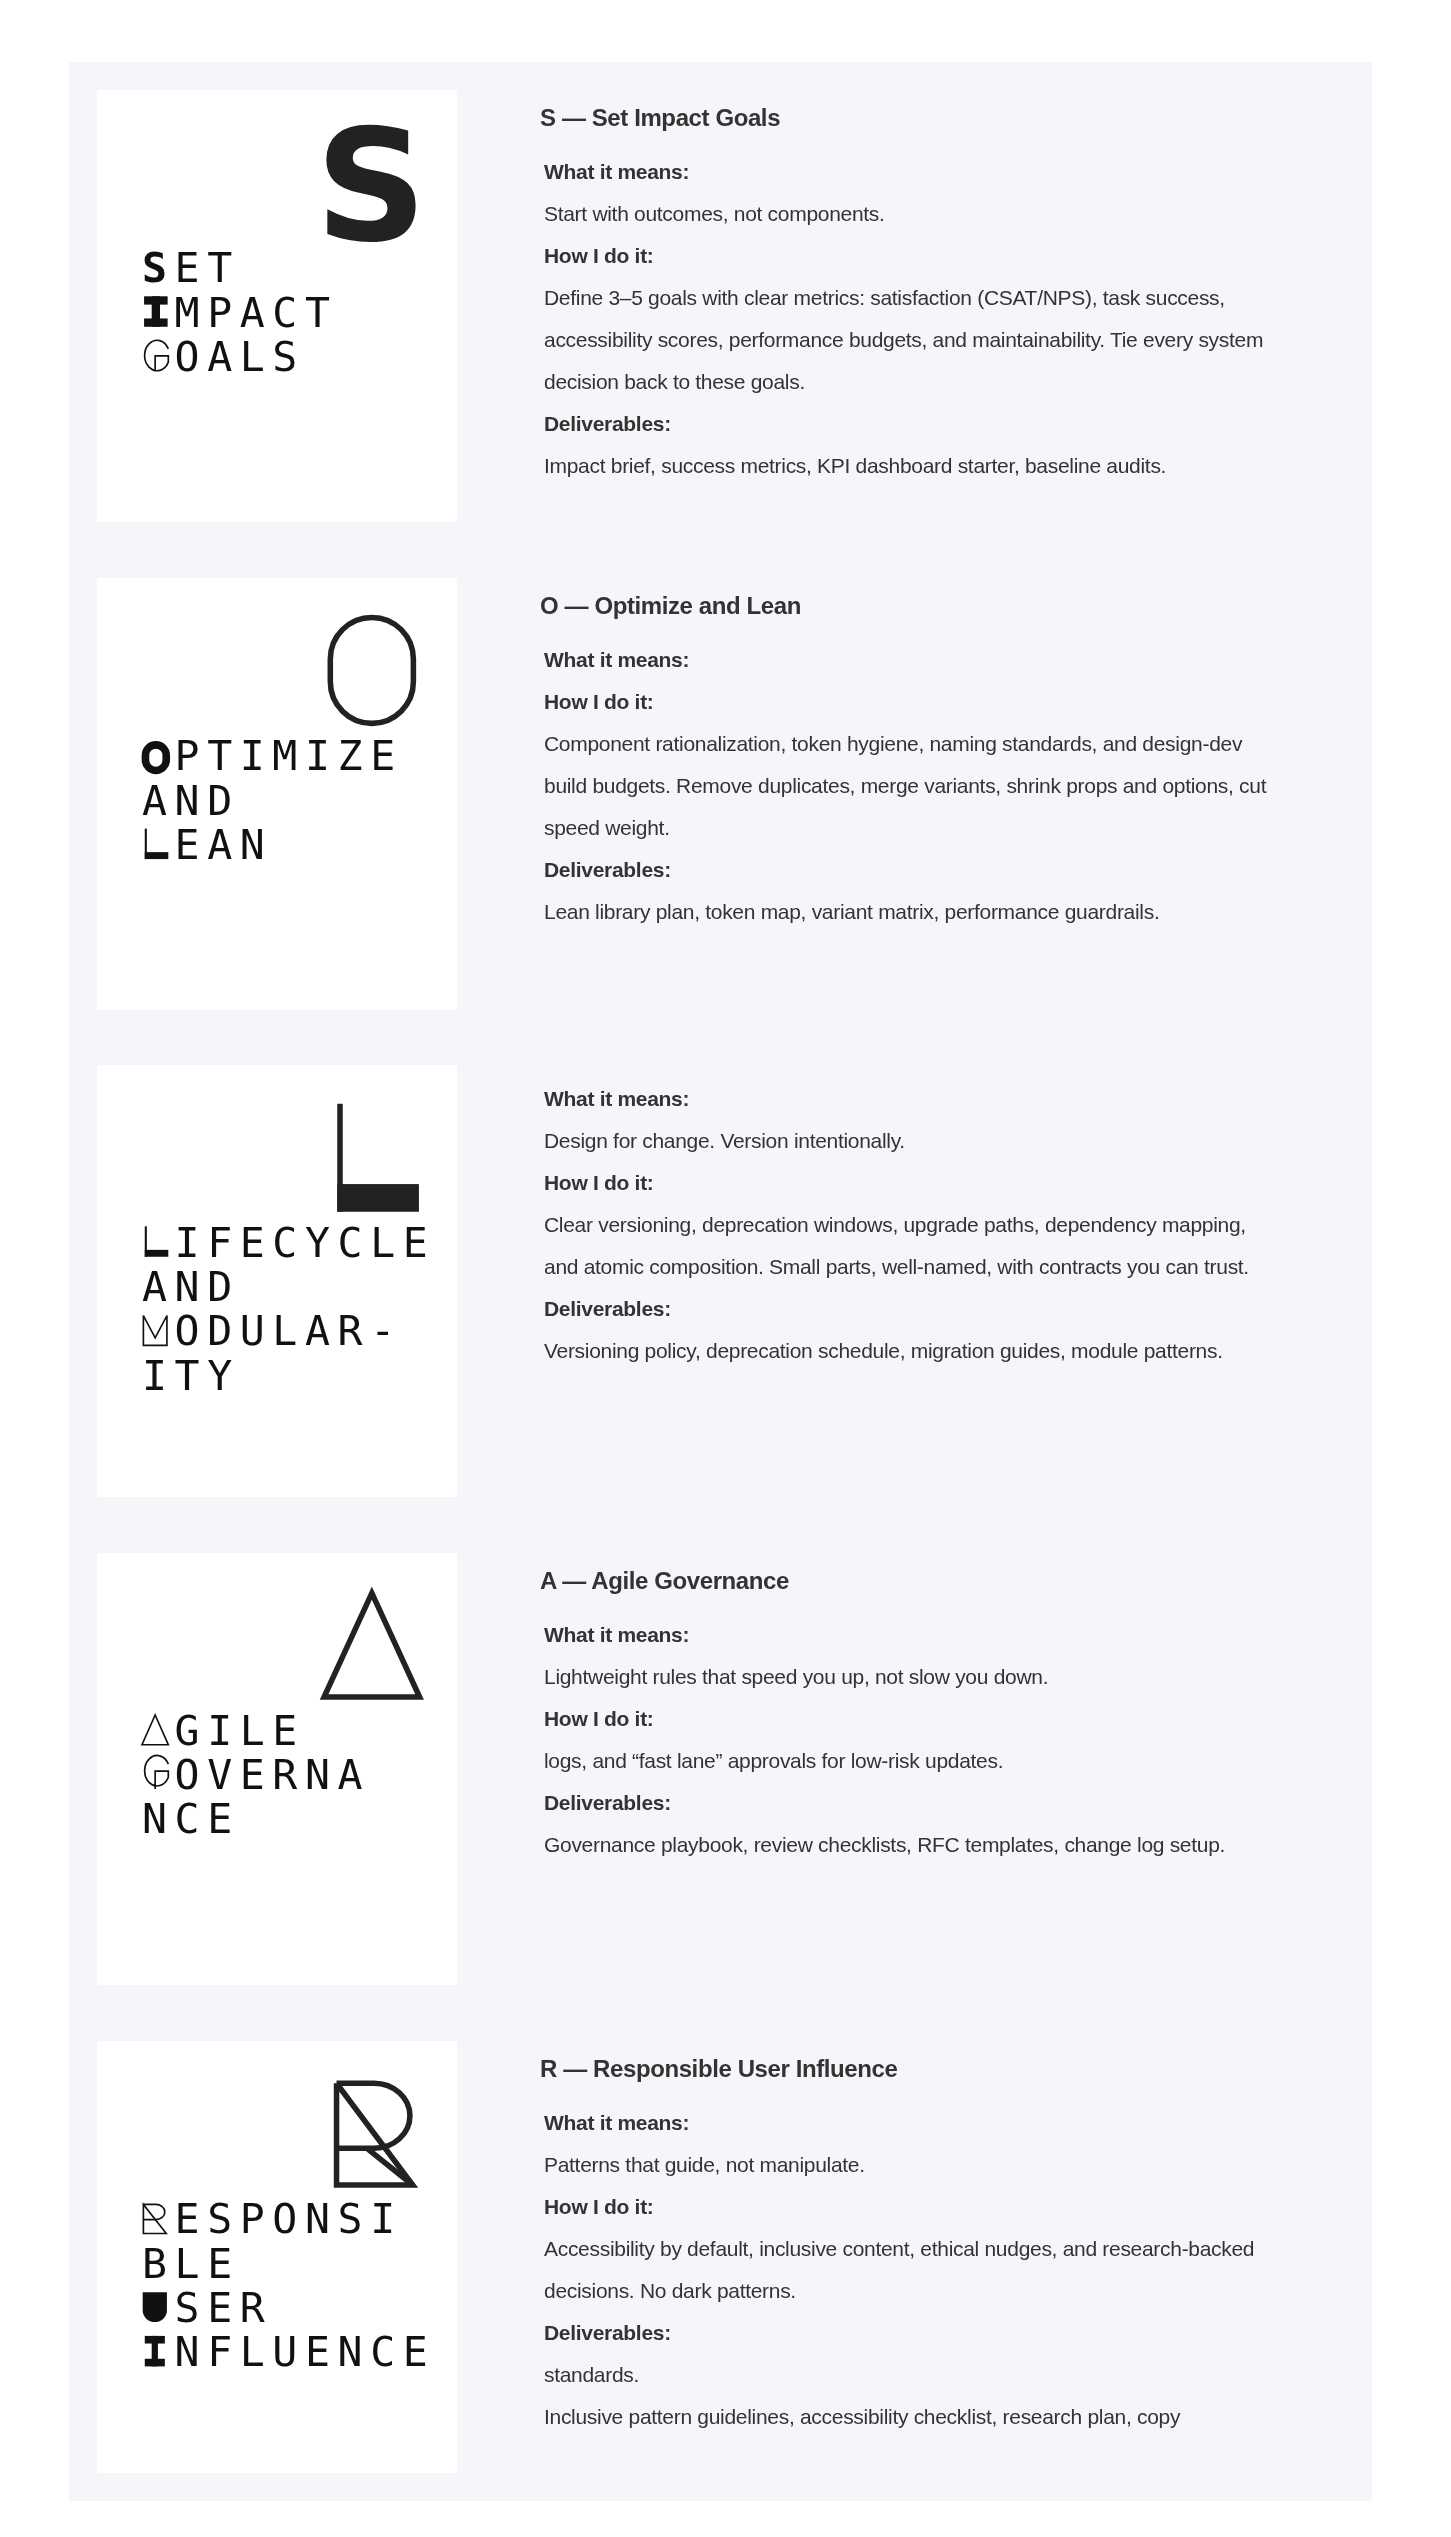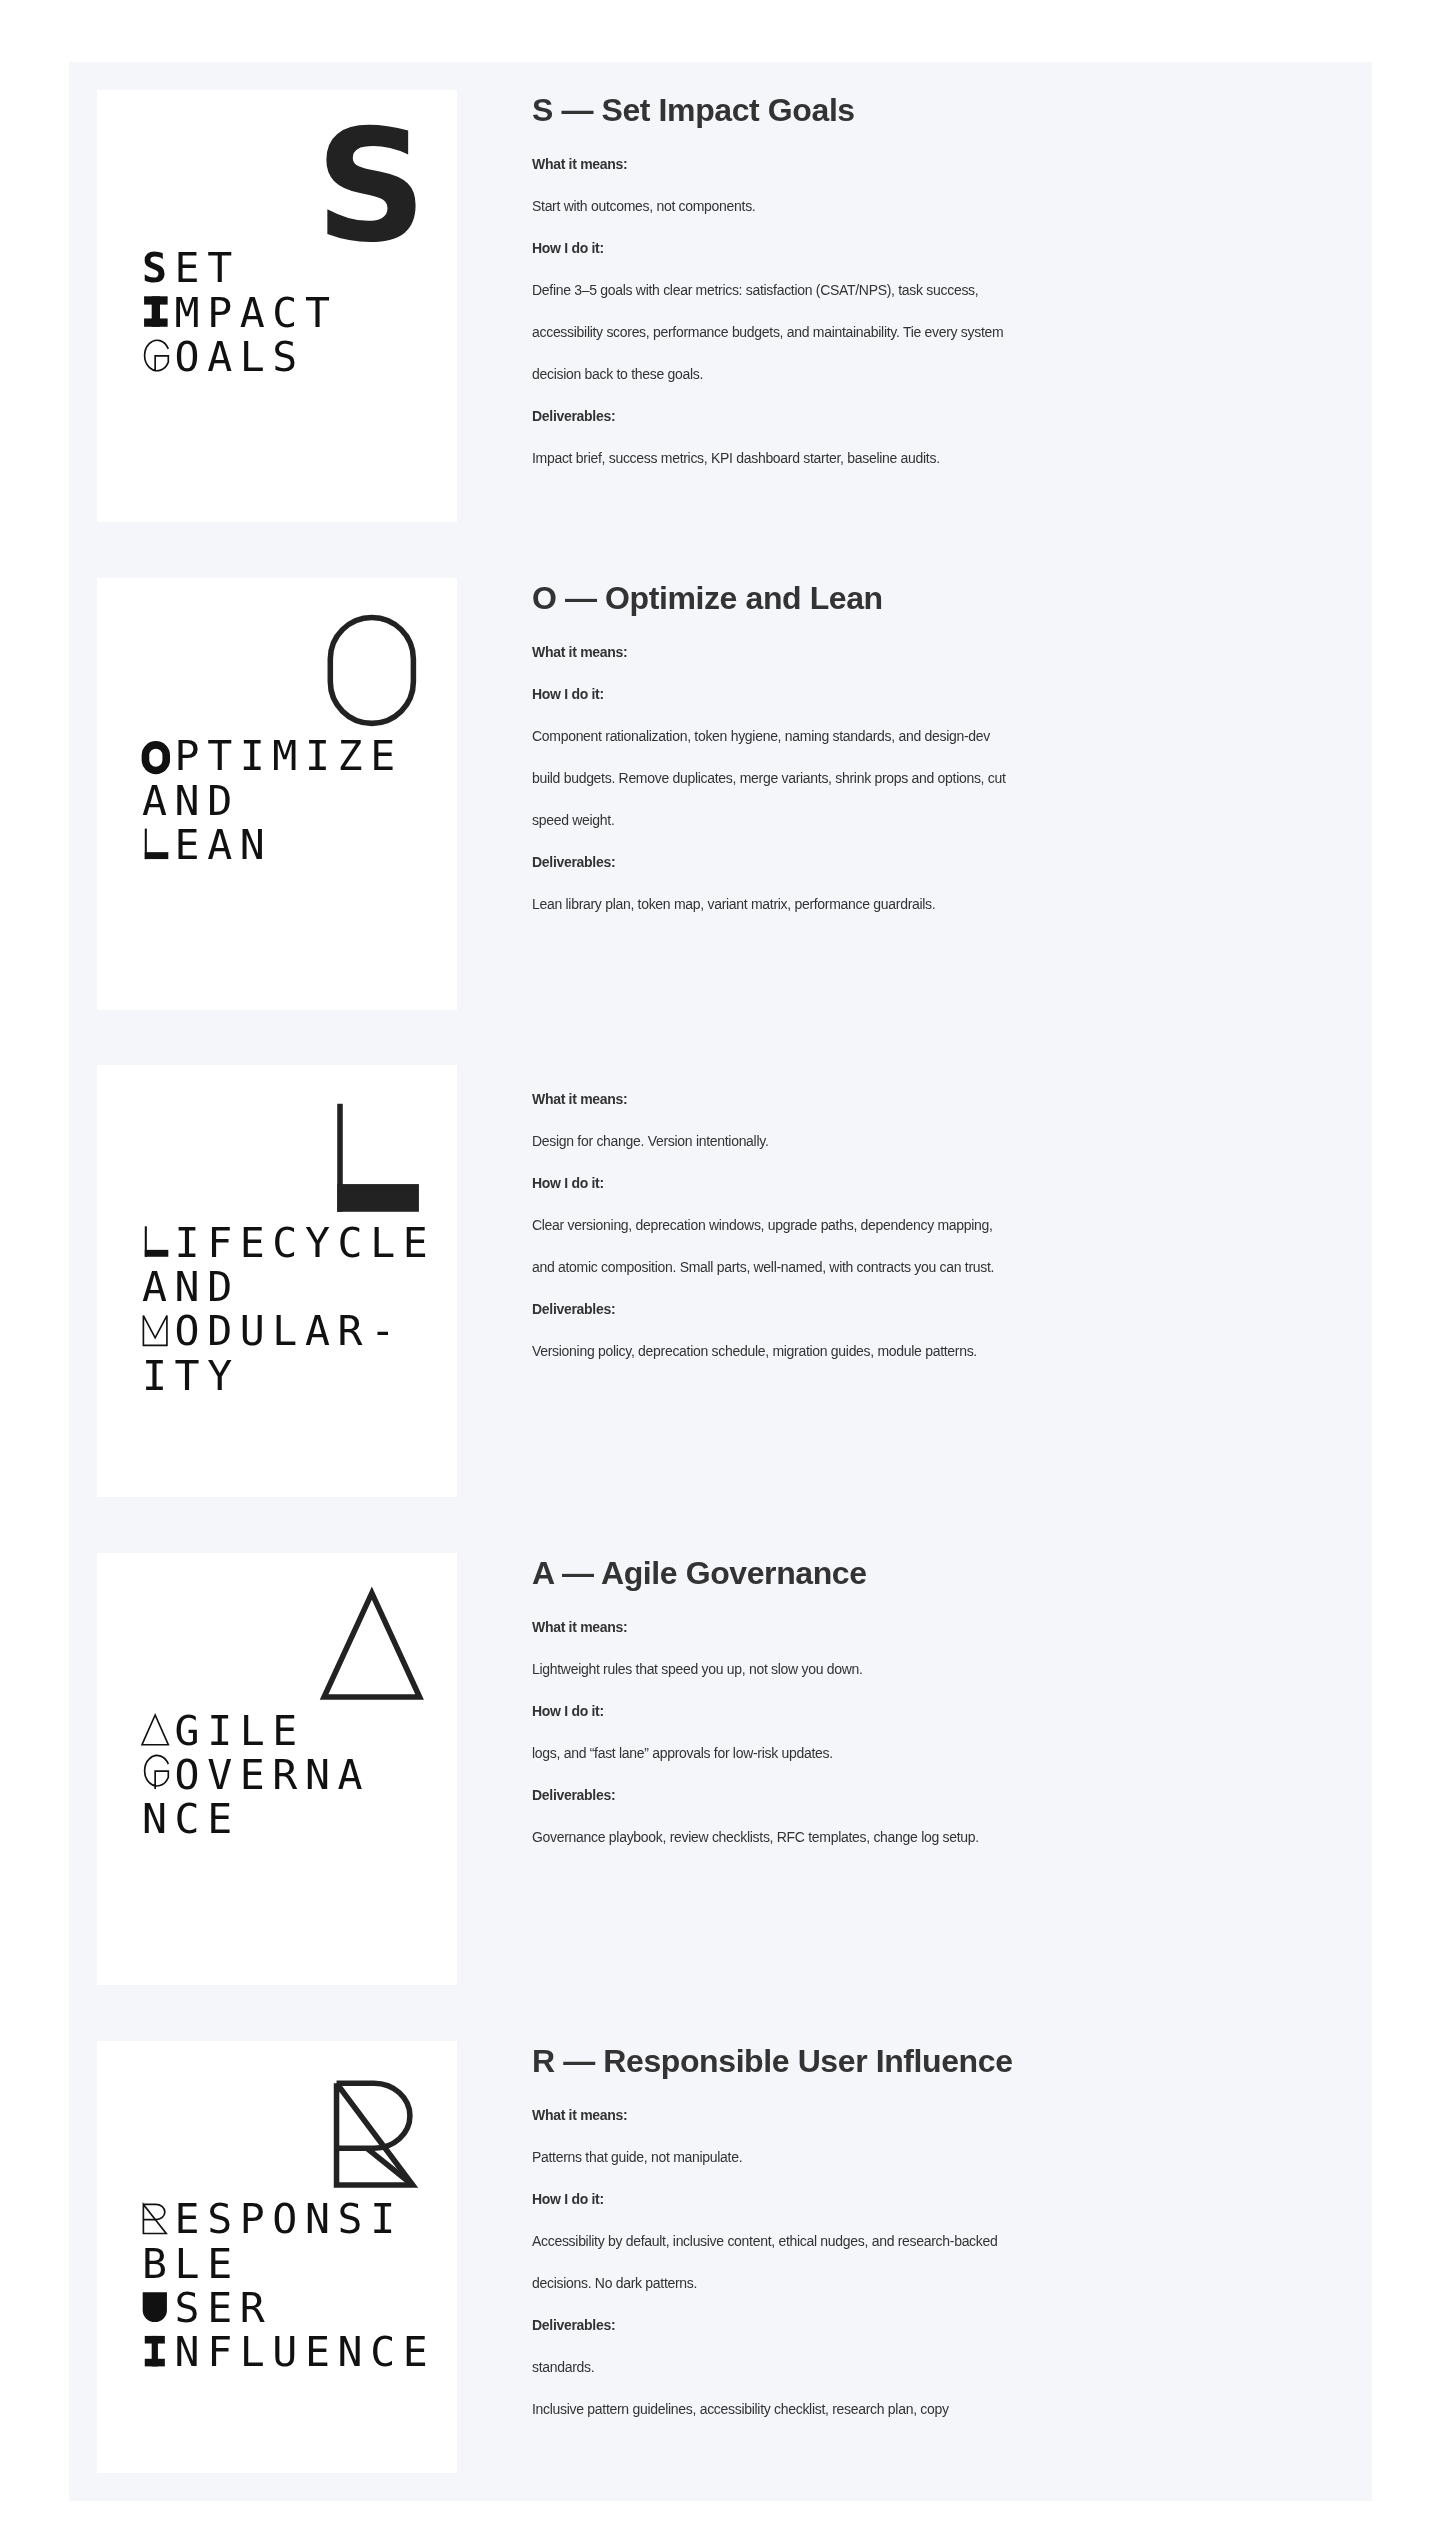--- a/index.html
+++ b/index.html
@@ -15,27 +15,28 @@
   .tile svg { display: block; }
   .tile-text {
     font-family: "DejaVu Sans Mono", monospace; font-size: 60px; fill: #111111;
     letter-spacing: 11px;
   }
   .content {
     position: absolute; left: 435px; top: 0; width: 818px;
     color: #333333; font-family: "Liberation Sans", sans-serif;
   }
   .title {
-    margin: 0; font-size: 32px; line-height: 40px; font-weight: 700; height: 40px;
+    margin: 8px; font-size: 24px; line-height: 40px; font-weight: 700; height: 40px;
     letter-spacing: -0.4px; white-space: nowrap; color: #333333;
   }
   .body { margin-top: 12.5px; }
   .line {
-    font-size: 14px; line-height: 42px; height: 42px; white-space: nowrap;
+    font-size: 21px; line-height: 42px; height: 42px; white-space: nowrap;
     letter-spacing: -0.3px;
+    margin-left: 12px;
   }
   .label { font-weight: 700; }
 </style>
 </head>
 <body>
 
 <div class="panel">
 
   <div class="row" style="top:28px">
     <div class="tile">

